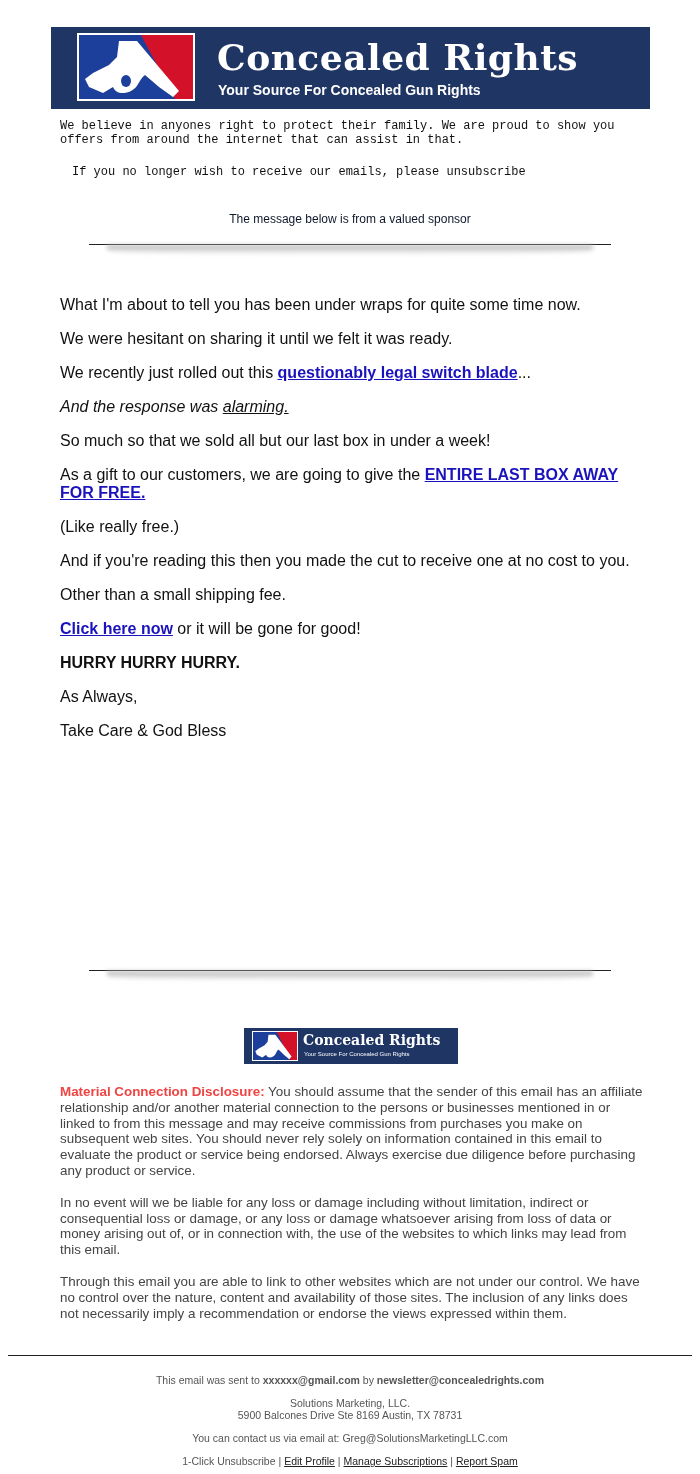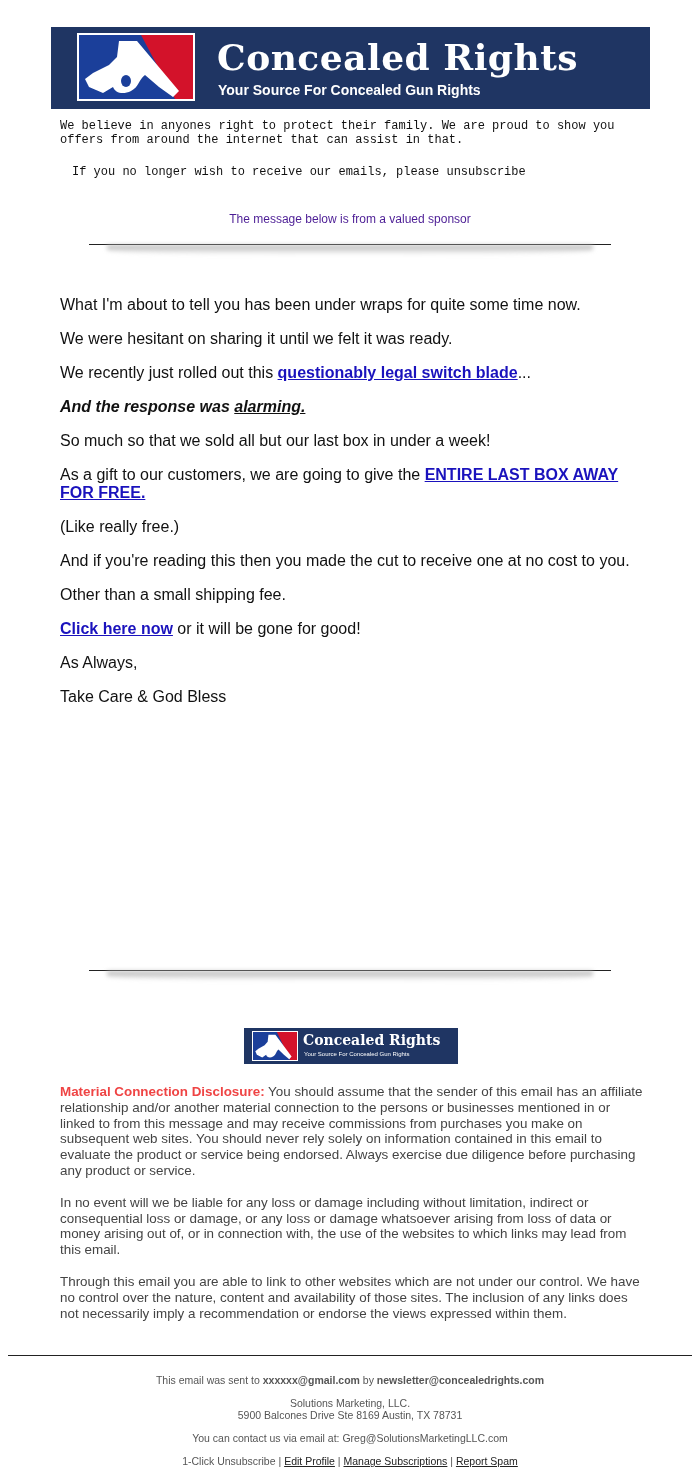--- a/index.html
+++ b/index.html
@@ -7,29 +7,29 @@
 
   .banner { position:absolute; left:51px; top:27px; width:599px; height:82px; background:#1f3563; }
   .banner .logo-box { position:absolute; left:26px; top:6px; width:118px; height:68px; border:2px solid #ffffff; box-sizing:border-box; overflow:hidden; }
   .banner .logo-box svg { display:block; }
   .banner .title { position:absolute; left:166px; top:8px; color:#fff; font-family:"DejaVu Serif", serif; font-weight:bold; font-size:36px; letter-spacing:0.5px; line-height:44px; white-space:nowrap; }
   .banner .subtitle { position:absolute; left:167px; top:54px; color:#fff; font-weight:bold; font-size:14px; line-height:18px; white-space:nowrap; }
 
   .intro { position:absolute; left:60px; top:119px; width:590px; font-size:12px; line-height:14px; color:#111;font-family:Liberation Mono, monospace; }
   .intro p { margin:0; }
   .intro .unsub { position:absolute; left:12px; top:46px; white-space:nowrap; }
-  .sponsor { position:absolute; left:0; width:700px; top:212px; text-align:center; font-size:12px; line-height:14px; color:#4c1d95; }
+  .sponsor { position:absolute; left:0; width:700px; top:212px; text-align:center; font-size:12px; line-height:14px; color:#0f172a; }
 
   .divider { position:absolute; left:89px; width:522px; height:1px; background:#222; }
   .divider::after { content:""; position:absolute; left:18px; right:18px; top:1px; height:10px; background:linear-gradient(#b5b5b5, rgba(255,255,255,0)); border-radius:0 0 50% 50%; filter:blur(2px); }
 
   .letter { position:absolute; left:60px; top:296px; width:580px; font-size:16px; line-height:18px; color:#111; }
   .letter p { margin:0 0 16px 0; }
   .letter a { color:#1a12bd; font-weight:bold; text-decoration:underline; }
-  .letter .em { font-weight:bold; font-style:italic; }
+  .letter .em { font-weight:normal; font-style:italic; }
   .letter .em u { text-decoration:underline; }
   .letter .bold { font-weight:bold; }
 
   .small-banner { position:absolute; left:244px; top:1028px; width:214px; height:36px; background:#1f3563; }
   .small-banner .logo-box { position:absolute; left:8px; top:3px; width:46px; height:30px; border:1px solid #fff; box-sizing:border-box; overflow:hidden; }
   .small-banner .title { position:absolute; left:59px; top:3px; color:#fff; font-family:"DejaVu Serif", serif; font-weight:bold; font-size:14px; line-height:18px; white-space:nowrap; }
   .small-banner .subtitle { position:absolute; left:60px; top:22px; color:#fff; font-size:6px; line-height:8px; white-space:nowrap; }
 
   .disclosure { position:absolute; left:60px; top:1084px; width:585px; font-size:13.4px; line-height:15.8px; color:#444; }
   .disclosure p { margin:0 0 16px 0; }
@@ -72,20 +72,21 @@
   <p>What I'm about to tell you has been under wraps for quite some time now.</p>
   <p>We were hesitant on sharing it until we felt it was ready.</p>
   <p><span>We recently just rolled out this </span><a>questionably legal switch blade</a><span>...</span></p>
   <p class="em"><span>And the response was </span><u>alarming.</u></p>
   <p>So much so that we sold all but our last box in under a week!</p>
   <p><span>As a gift to our customers, we are going to give the </span><a>ENTIRE LAST BOX AWAY FOR FREE.</a></p>
   <p>(Like really free.)</p>
   <p>And if you're reading this then you made the cut to receive one at no cost to you.</p>
   <p>Other than a small shipping fee.</p>
   <p><a>Click here now</a><span> or it will be gone for good!</span></p>
+  <p class="bold">HURRY HURRY HURRY.</p>
   <p>As Always,</p>
   <p>Take Care &amp; God Bless</p>
 </div>
 
 <div class="divider" style="top:970px;"></div>
 
 <div class="small-banner">
   <div class="logo-box">
     <svg width="44" height="28" viewBox="0 0 114 64" preserveAspectRatio="none">
       <polygon points="0,0 78,0 114,64 0,64" fill="#1b3f9a"></polygon>

